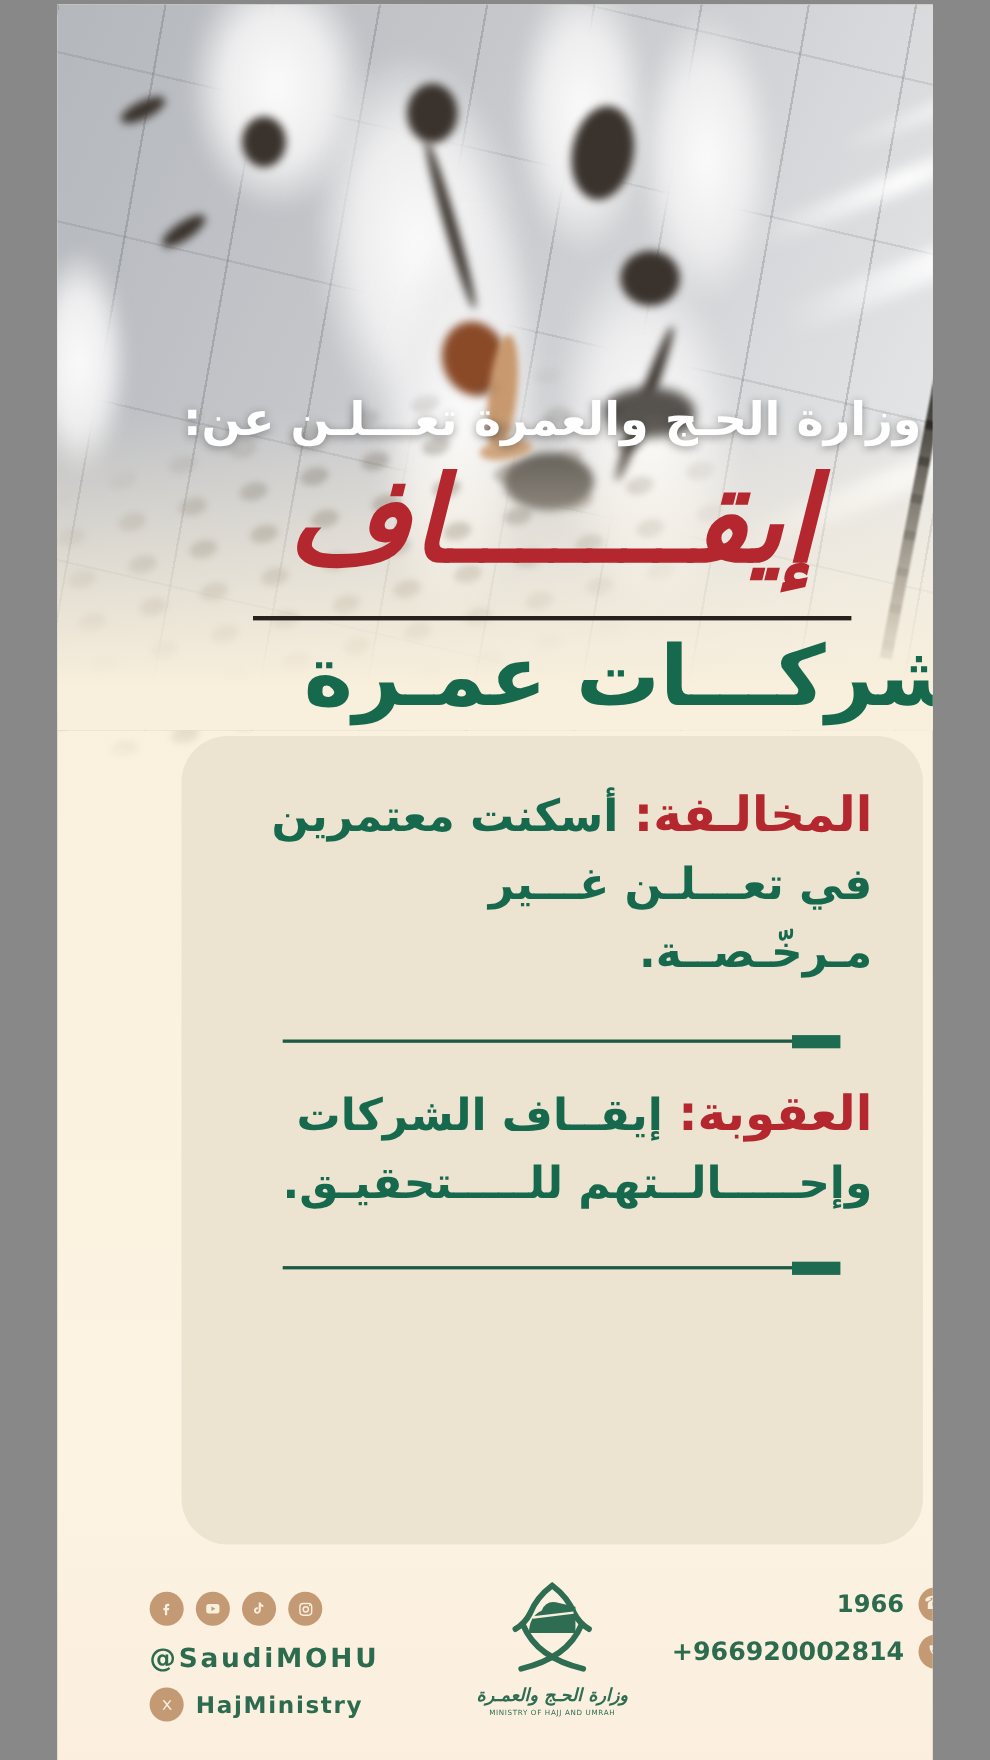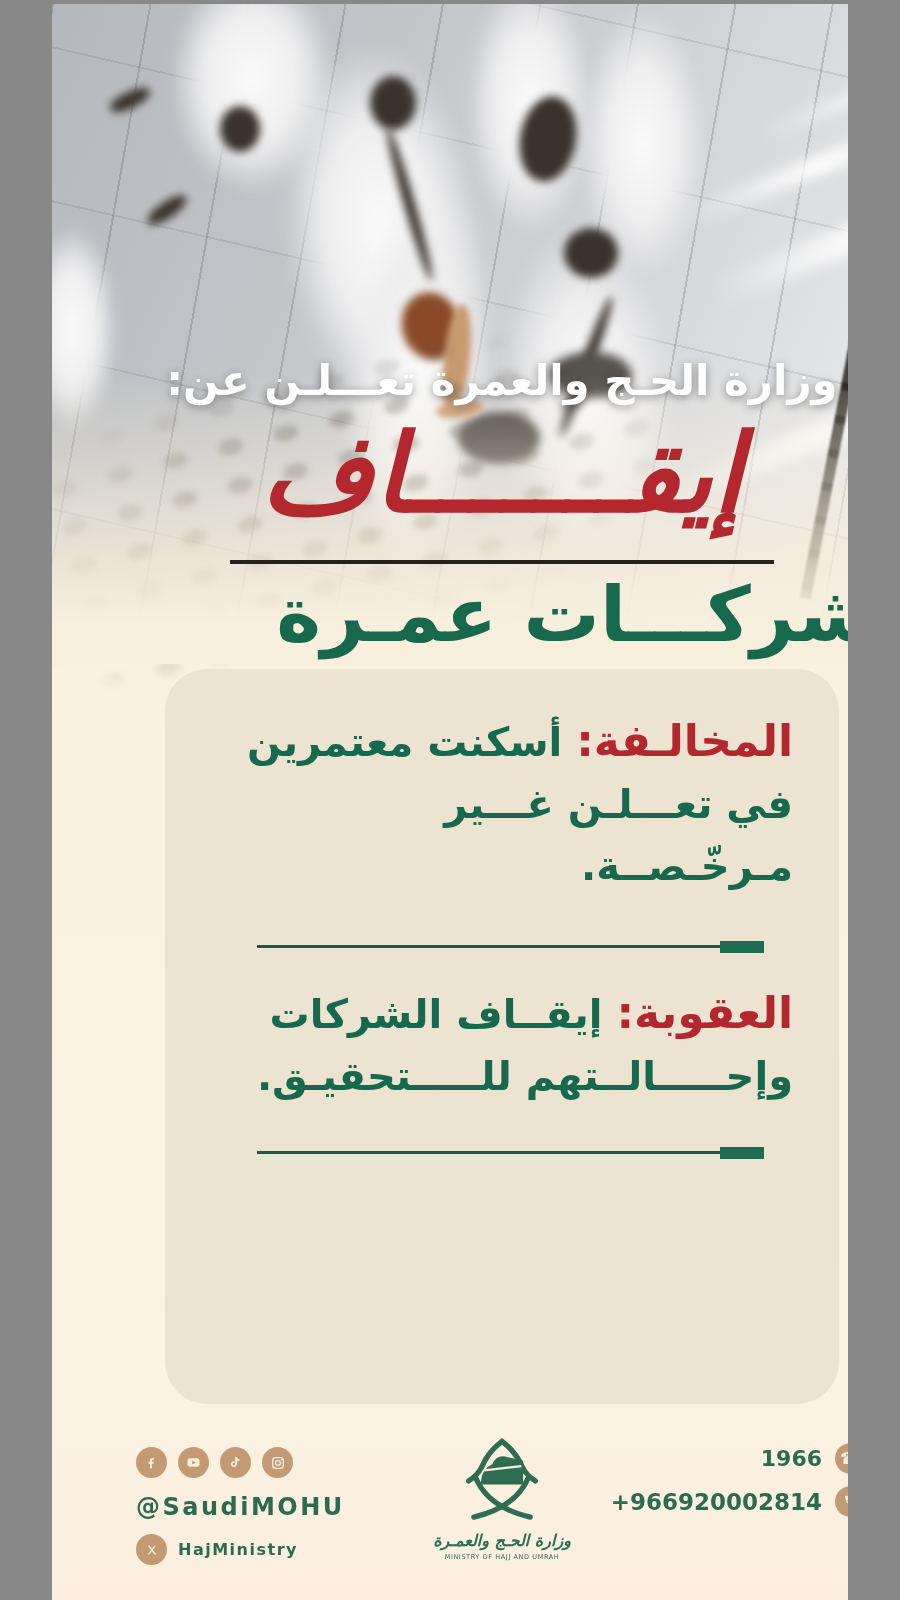--- a/index.html
+++ b/index.html
@@ -58,21 +58,21 @@
   .card-rule .cap{ position:absolute; right:0; top:0; width:44px; height:12px; background:#1d6b50; }
   
   .footer{ position:absolute; top:1415px; left:0; width:900px; height:185px; }
   .gr{ color:#2c6b4e; font-weight:bold; }
   .circle{ width:31px; height:31px; border-radius:50%; background:#c39a73; color:#f8efdc;
     display:flex; align-items:center; justify-content:center; flex:0 0 auto; }
   .circle svg{ display:block; }
   .f-left{ position:absolute; left:84px; top:28px; }
   .icons-row{ display:flex; gap:11px; }
   .handle{ margin-top:15px; font-size:24px; letter-spacing:2.5px; }
-  .xrow{ margin-top:13px; display:flex; align-items:center; gap:11px; font-size:16px; letter-spacing:1.5px; }
+  .xrow{ margin-top:13px; display:flex; align-items:center; gap:11px; font-size:21px; letter-spacing:1.5px; }
   .f-center{ position:absolute; left:50%; transform:translateX(-50%); top:16px; width:260px; text-align:center; }
   .f-center svg{ display:block; margin:0 auto; }
   .logo-ar{ margin-top:4px; font-size:16px; color:#2e6d52; }
   .logo-en{ margin-top:3px; font-size:6.5px; letter-spacing:.6px; color:#2e6d52; }
   .f-right{ position:absolute; right:86px; top:24px; }
   .c-row{ display:flex; justify-content:flex-end; align-items:center; gap:13px; margin-bottom:12px; }
   .c-row .val{ font-size:23px; }
   .c-row.first .val{ font-size:22px; }
   .tel-glyph{ font-size:17px; line-height:1; }
 </style>

